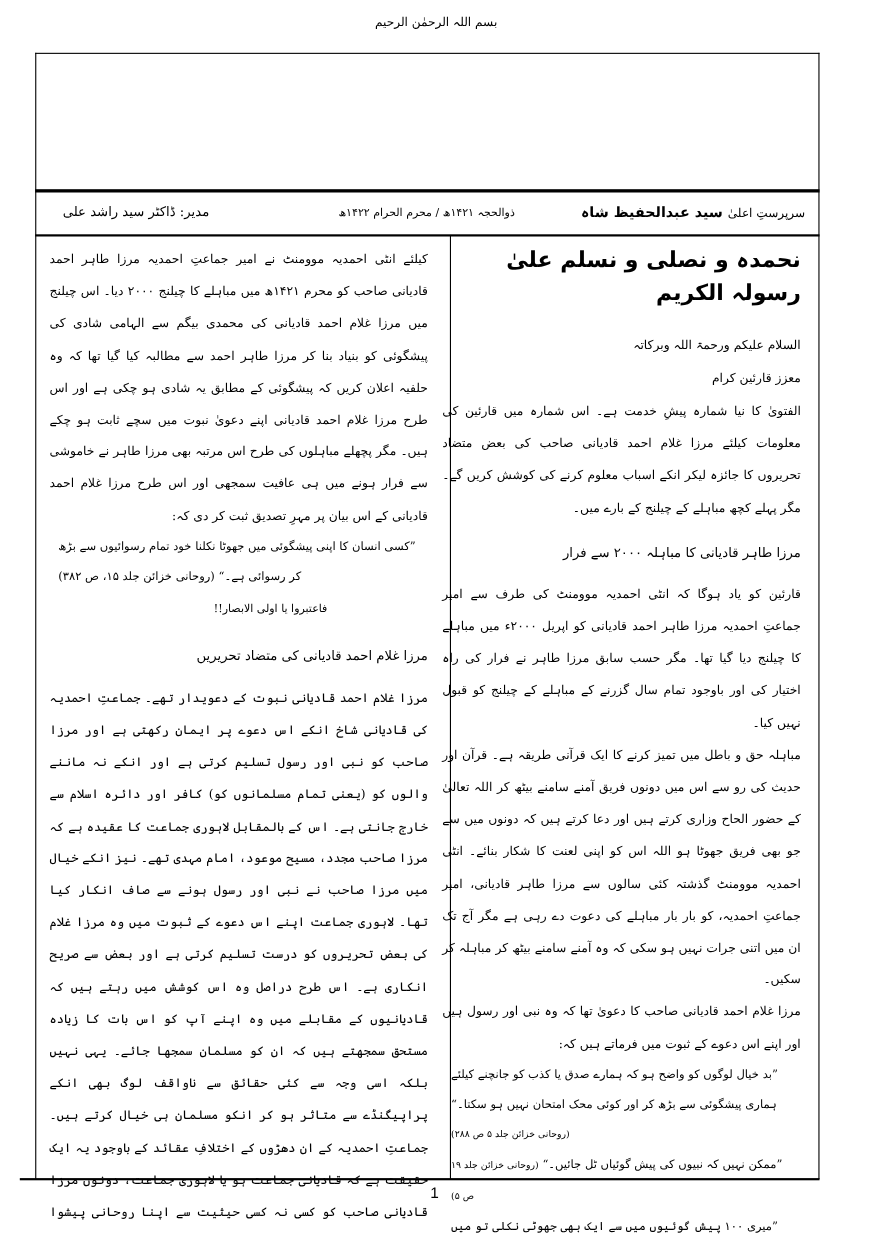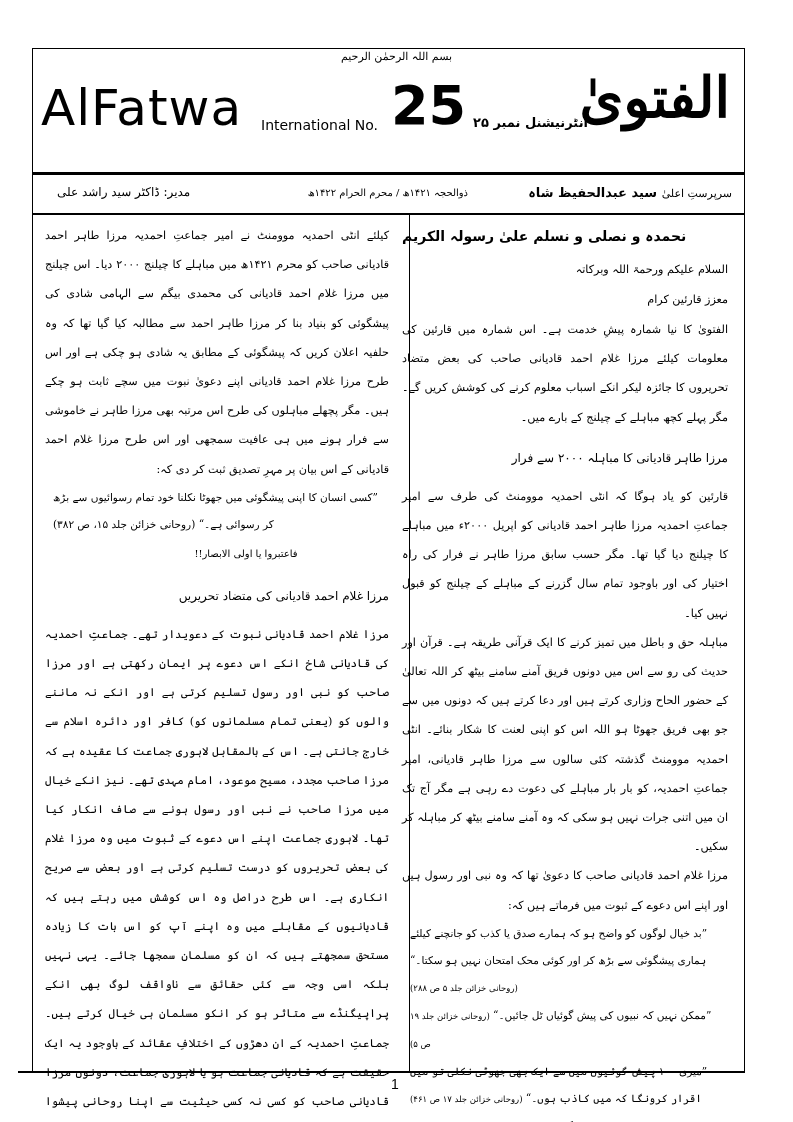--- a/index.html
+++ b/index.html
@@ -2,21 +2,21 @@
 <html><head>
   <meta charset="utf-8">
   <style>
     html, body { margin: 0; padding: 0; background: #ffffff; }
     body {
       width: 793px; height: 1122px; position: relative; overflow: hidden;
       font-family: "DejaVu Sans", sans-serif; color: #000;
     }
     .bismillah {
       position: absolute; top: 14px; left: 0; width: 793px; text-align: center;
-      font-family: "DejaVu Serif", serif; font-size: 11px; direction: rtl; margin-top: 36px;
+      font-family: "DejaVu Serif", serif; font-size: 11px; direction: rtl;
     }
     .frame {
       position: absolute; left: 32px; top: 48px; width: 713px; height: 1024px;
       border-left: 1.5px solid #000; border-right: 1.5px solid #000; border-top: 1.5px solid #000;
       box-sizing: border-box;
     }
     .bottom-rule {
       position: absolute; left: 18px; top: 1071px; width: 727px; height: 1.5px; background: #000;
     }
     .page-number {
@@ -72,44 +72,37 @@
       position: absolute; top: 172px; direction: rtl; text-align: justify;
       font-family: "DejaVu Serif", serif; font-size: 11.2px; line-height: 29.2px;
     }
     .col-right { right: 16px; width: 326px; }
     .col-left { left: 12px; width: 344px; }
     .col-divider {
       position: absolute; left: 376px; top: 165px; width: 1px; height: 858px; background: #000;
     }
     .col p { margin: 0; }
     .col .heading-main {
-      text-align: left; font-family: "DejaVu Sans", sans-serif; font-weight: bold; font-size: 14px;
-      line-height: 30px; margin-bottom: 4px;
+      text-align: right; font-family: "DejaVu Sans", sans-serif; font-weight: bold; font-size: 20px;
+      line-height: 30px; margin-bottom: 18px;
     }
     .col .heading-section {
       text-align: right; font-size: 12px; line-height: 40px; margin: 6px 0 4px 0;
     }
     .col .salutation { line-height: 30px; }
     .col .quote { text-align: left; font-size: 10.5px; line-height: 27px; padding: 0 8px; }
     .col .quote-ref { font-size: 8.5px; margin-top: 16px; }
     .col .exclaim { text-align: center; padding-left: 58px; font-size: 10px; line-height: 32px; }
   </style>
 </head>
 <body>
 
 <div class="bismillah">بسم اللہ الرحمٰن الرحیم</div>
 
 <div class="frame">
-  <div class="masthead">
-    <span class="brand-latin">AlFatwa</span>
-    <span class="brand-intl">International No.</span>
-    <span class="brand-number">25</span>
-    <span class="brand-urdu-intl">انٹرنیشنل نمبر ۲۵</span>
-    <span class="brand-urdu">الفتویٰ</span>
-  </div>
   <div class="thick-rule"></div>
 
   <div class="credits-row">
     <div class="credit-patron">
       <span class="lbl">سرپرستِ اعلیٰ</span>
       <span>سید عبدالحفیظ شاہ</span>
     </div>
     <div class="credit-date">ذوالحجہ ۱۴۲۱ھ / محرم الحرام ۱۴۲۲ھ</div>
     <div class="credit-editor">مدیر: ڈاکٹر سید راشد علی</div>
   </div>

